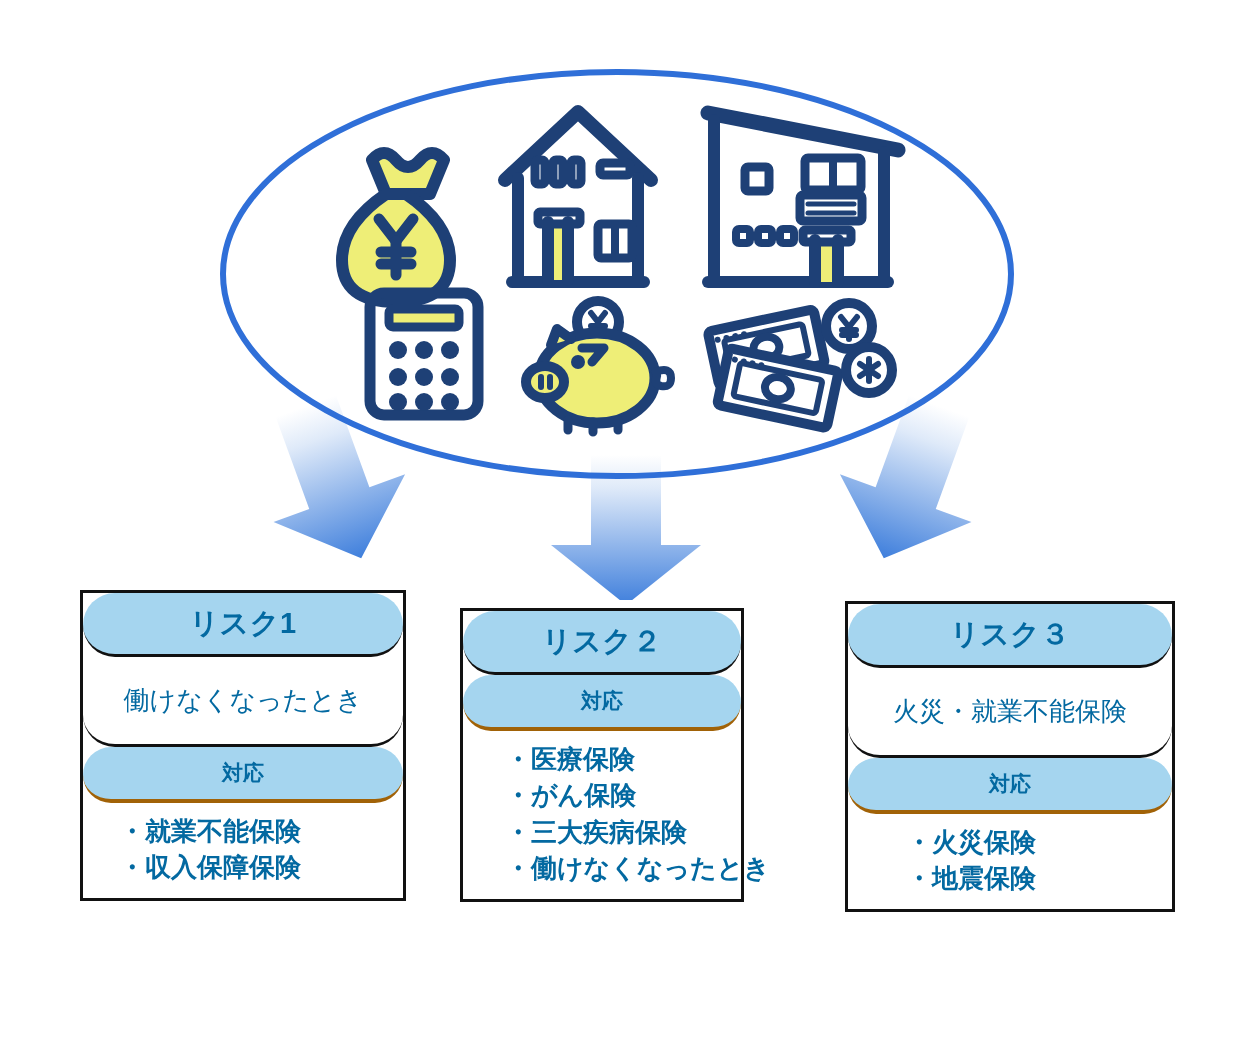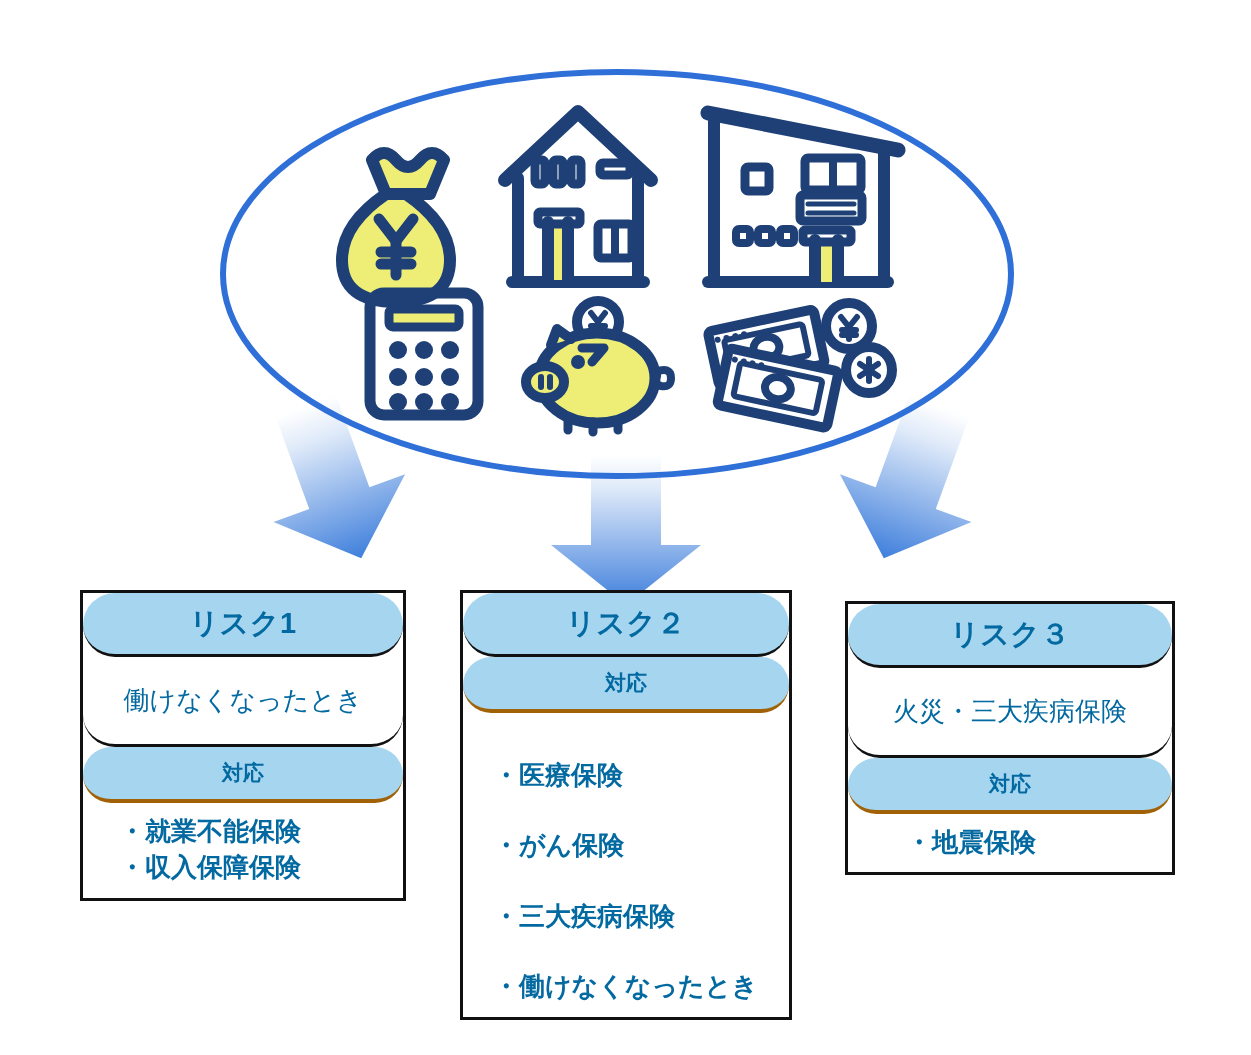--- a/index.html
+++ b/index.html
@@ -62,21 +62,21 @@
     display:block;
     padding:10px 0 12px 0;
   }
   .cell-list .li{
     display:block;
     text-align:left;
     white-space:nowrap;
     line-height:1.40;
   }
   .list-pad-1{padding-left:36px;}
-  .list-pad-2{padding-left:30px;margin-top:34px;}
+  .list-pad-2{padding-left:42px;}
   .list-pad-3{padding-left:58px;}
 </style>
 </head>
 <body>
 
 <div id="stage">
 
   <svg id="hero" viewBox="0 0 1251 600">
     <defs>
       <linearGradient id="arrowGrad" x1="0" y1="0" x2="0" y2="1">
@@ -244,33 +244,34 @@
   <div class="risk-box" style="left:80px;top:590px;width:326px;">
     <div class="risk-cell cell-head">リスク1</div>
     <div class="risk-cell cell-desc">働けなくなったとき</div>
     <div class="risk-cell cell-sub">対応</div>
     <div class="risk-cell cell-list">
       <span class="li list-pad-1">・就業不能保険</span>
       <span class="li list-pad-1">・収入保障保険</span>
     </div>
   </div>
 
-  <div class="risk-box" style="left:460px;top:590px;width:332px;">
+  <div class="risk-box" style="left:460px;top:608px;width:284px;">
     <div class="risk-cell cell-head">リスク２</div>
     <div class="risk-cell cell-sub">対応</div>
     <div class="risk-cell cell-list">
       <span class="li list-pad-2">・医療保険</span>
       <span class="li list-pad-2">・がん保険</span>
       <span class="li list-pad-2">・三大疾病保険</span>
       <span class="li list-pad-2">・働けなくなったとき</span>
     </div>
   </div>
 
   <div class="risk-box" style="left:845px;top:590px;width:330px;margin-top:11px;">
     <div class="risk-cell cell-head">リスク３</div>
-    <div class="risk-cell cell-desc">火災・三大疾病保険</div>
+    <div class="risk-cell cell-desc">火災・就業不能保険</div>
     <div class="risk-cell cell-sub">対応</div>
     <div class="risk-cell cell-list">
+      <span class="li list-pad-3">・火災保険</span>
       <span class="li list-pad-3">・地震保険</span>
     </div>
   </div>
 
 </div>
 
 </body></html>

